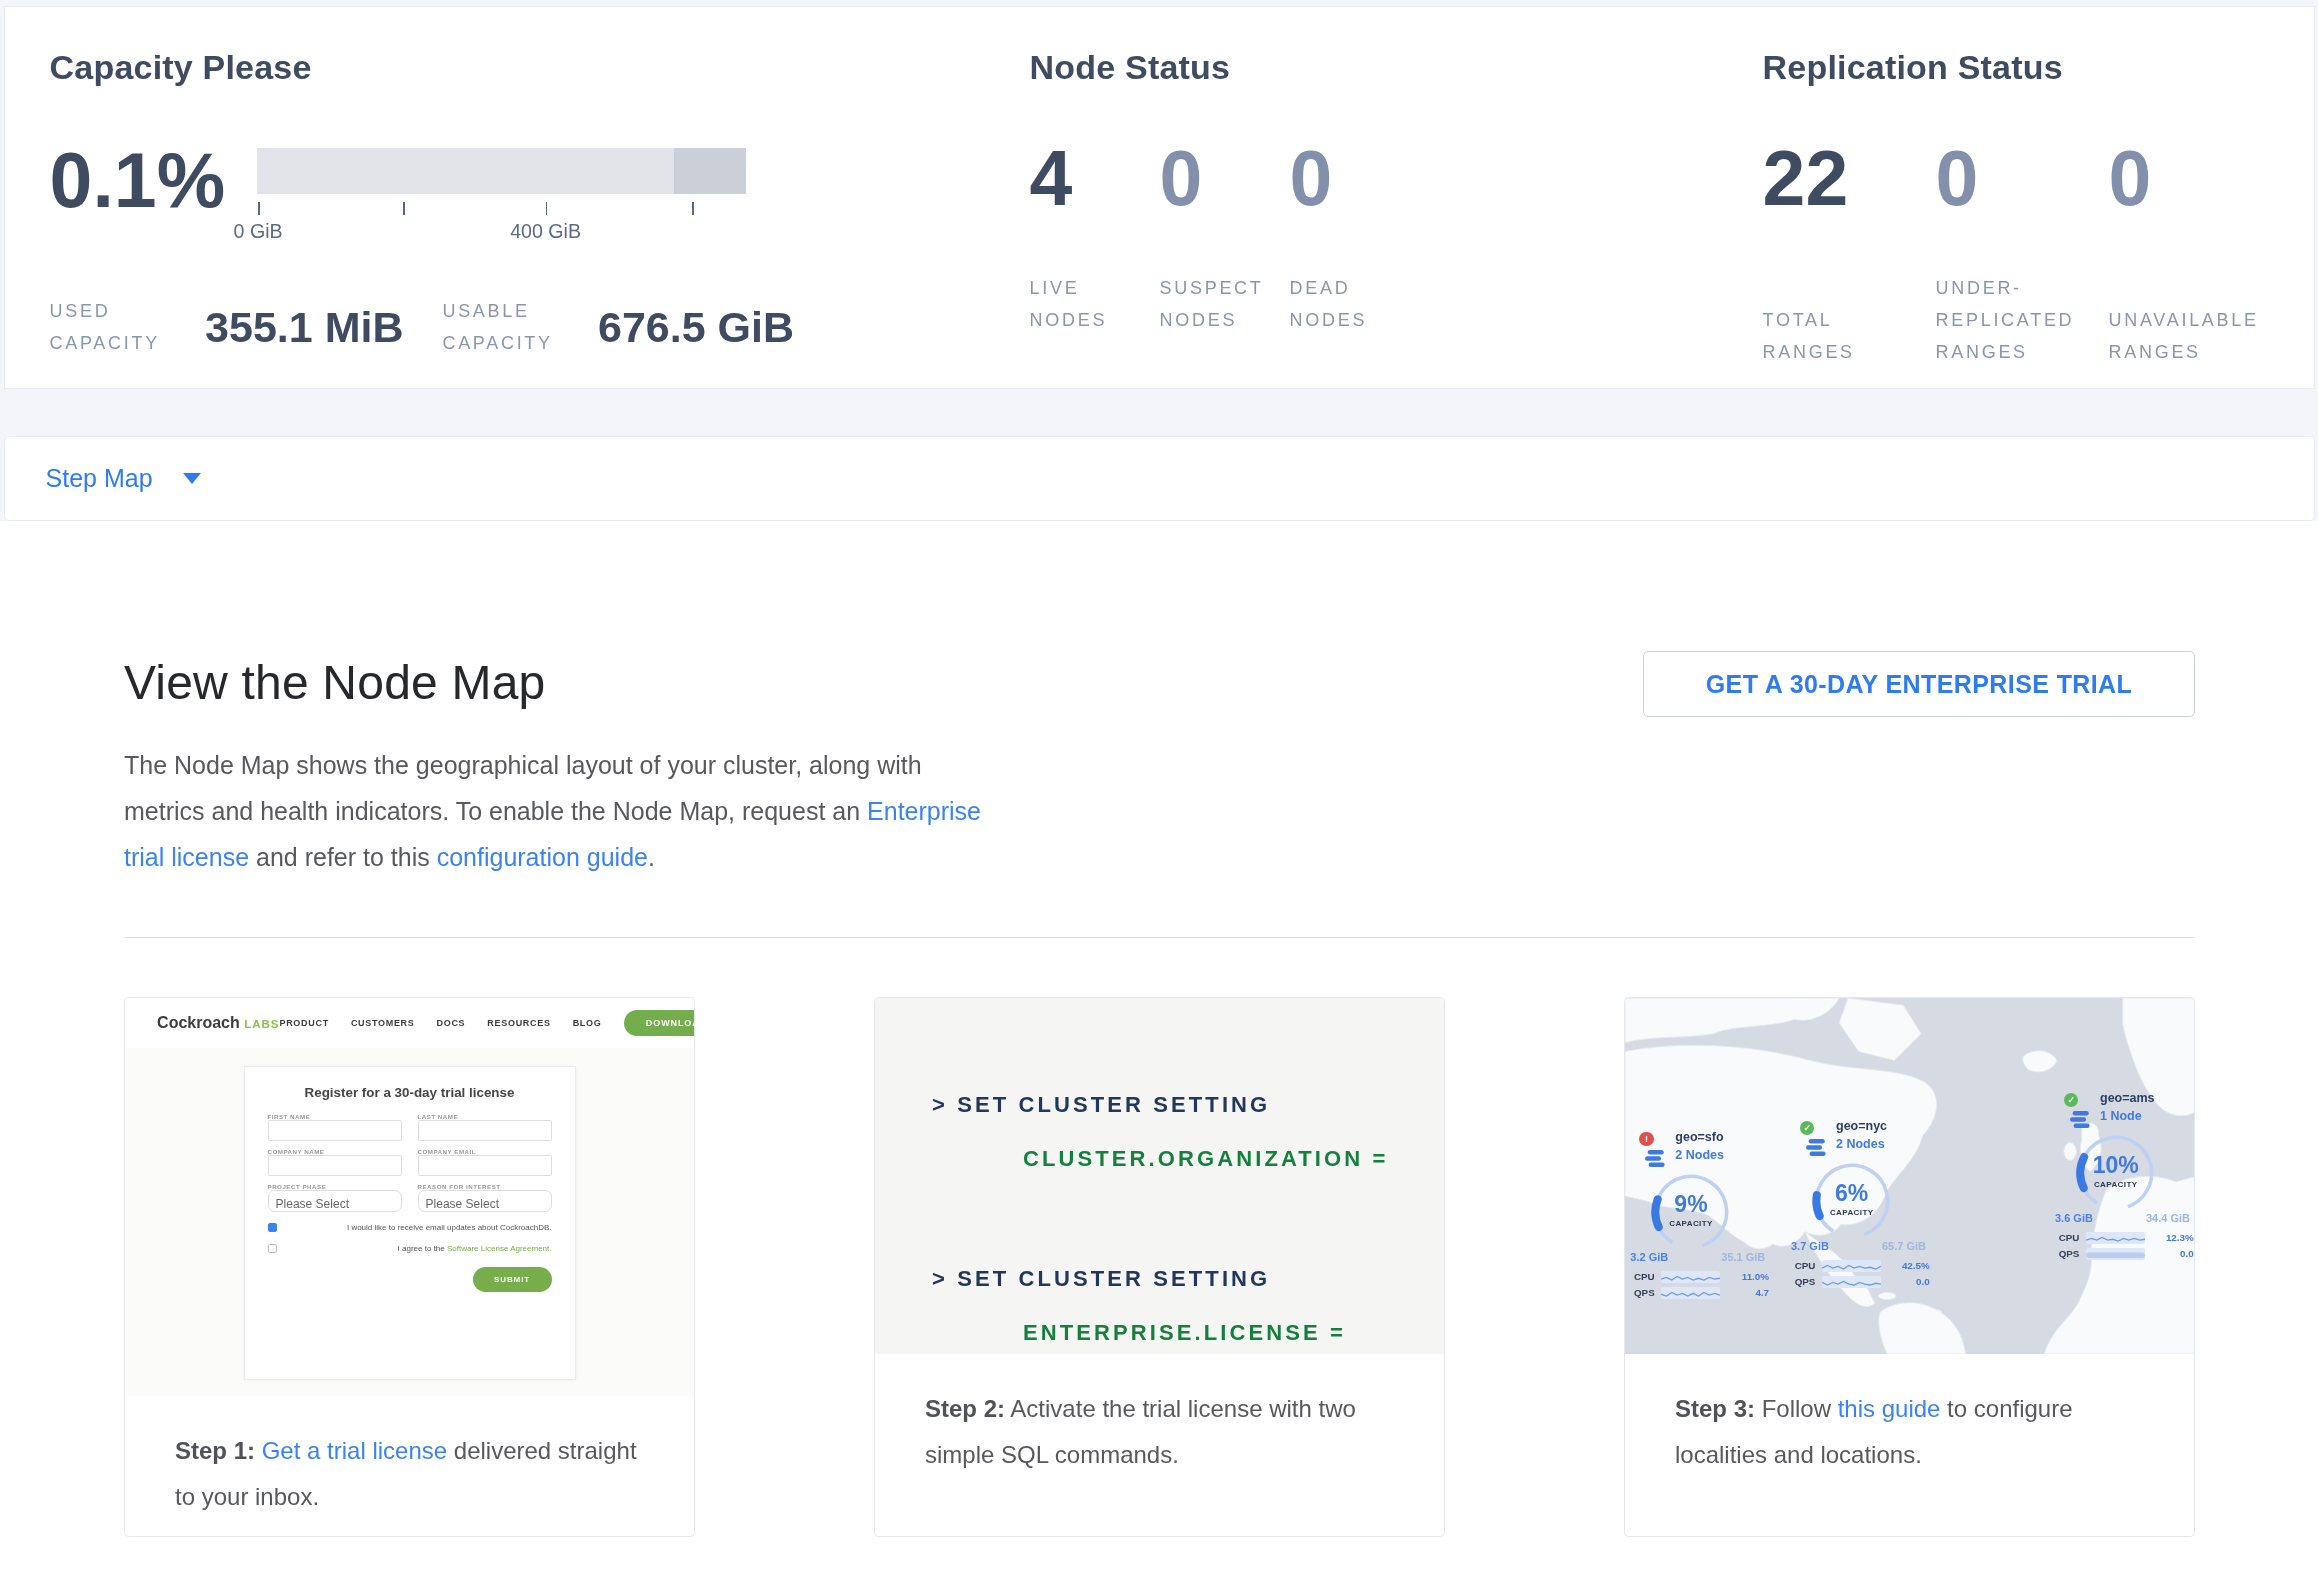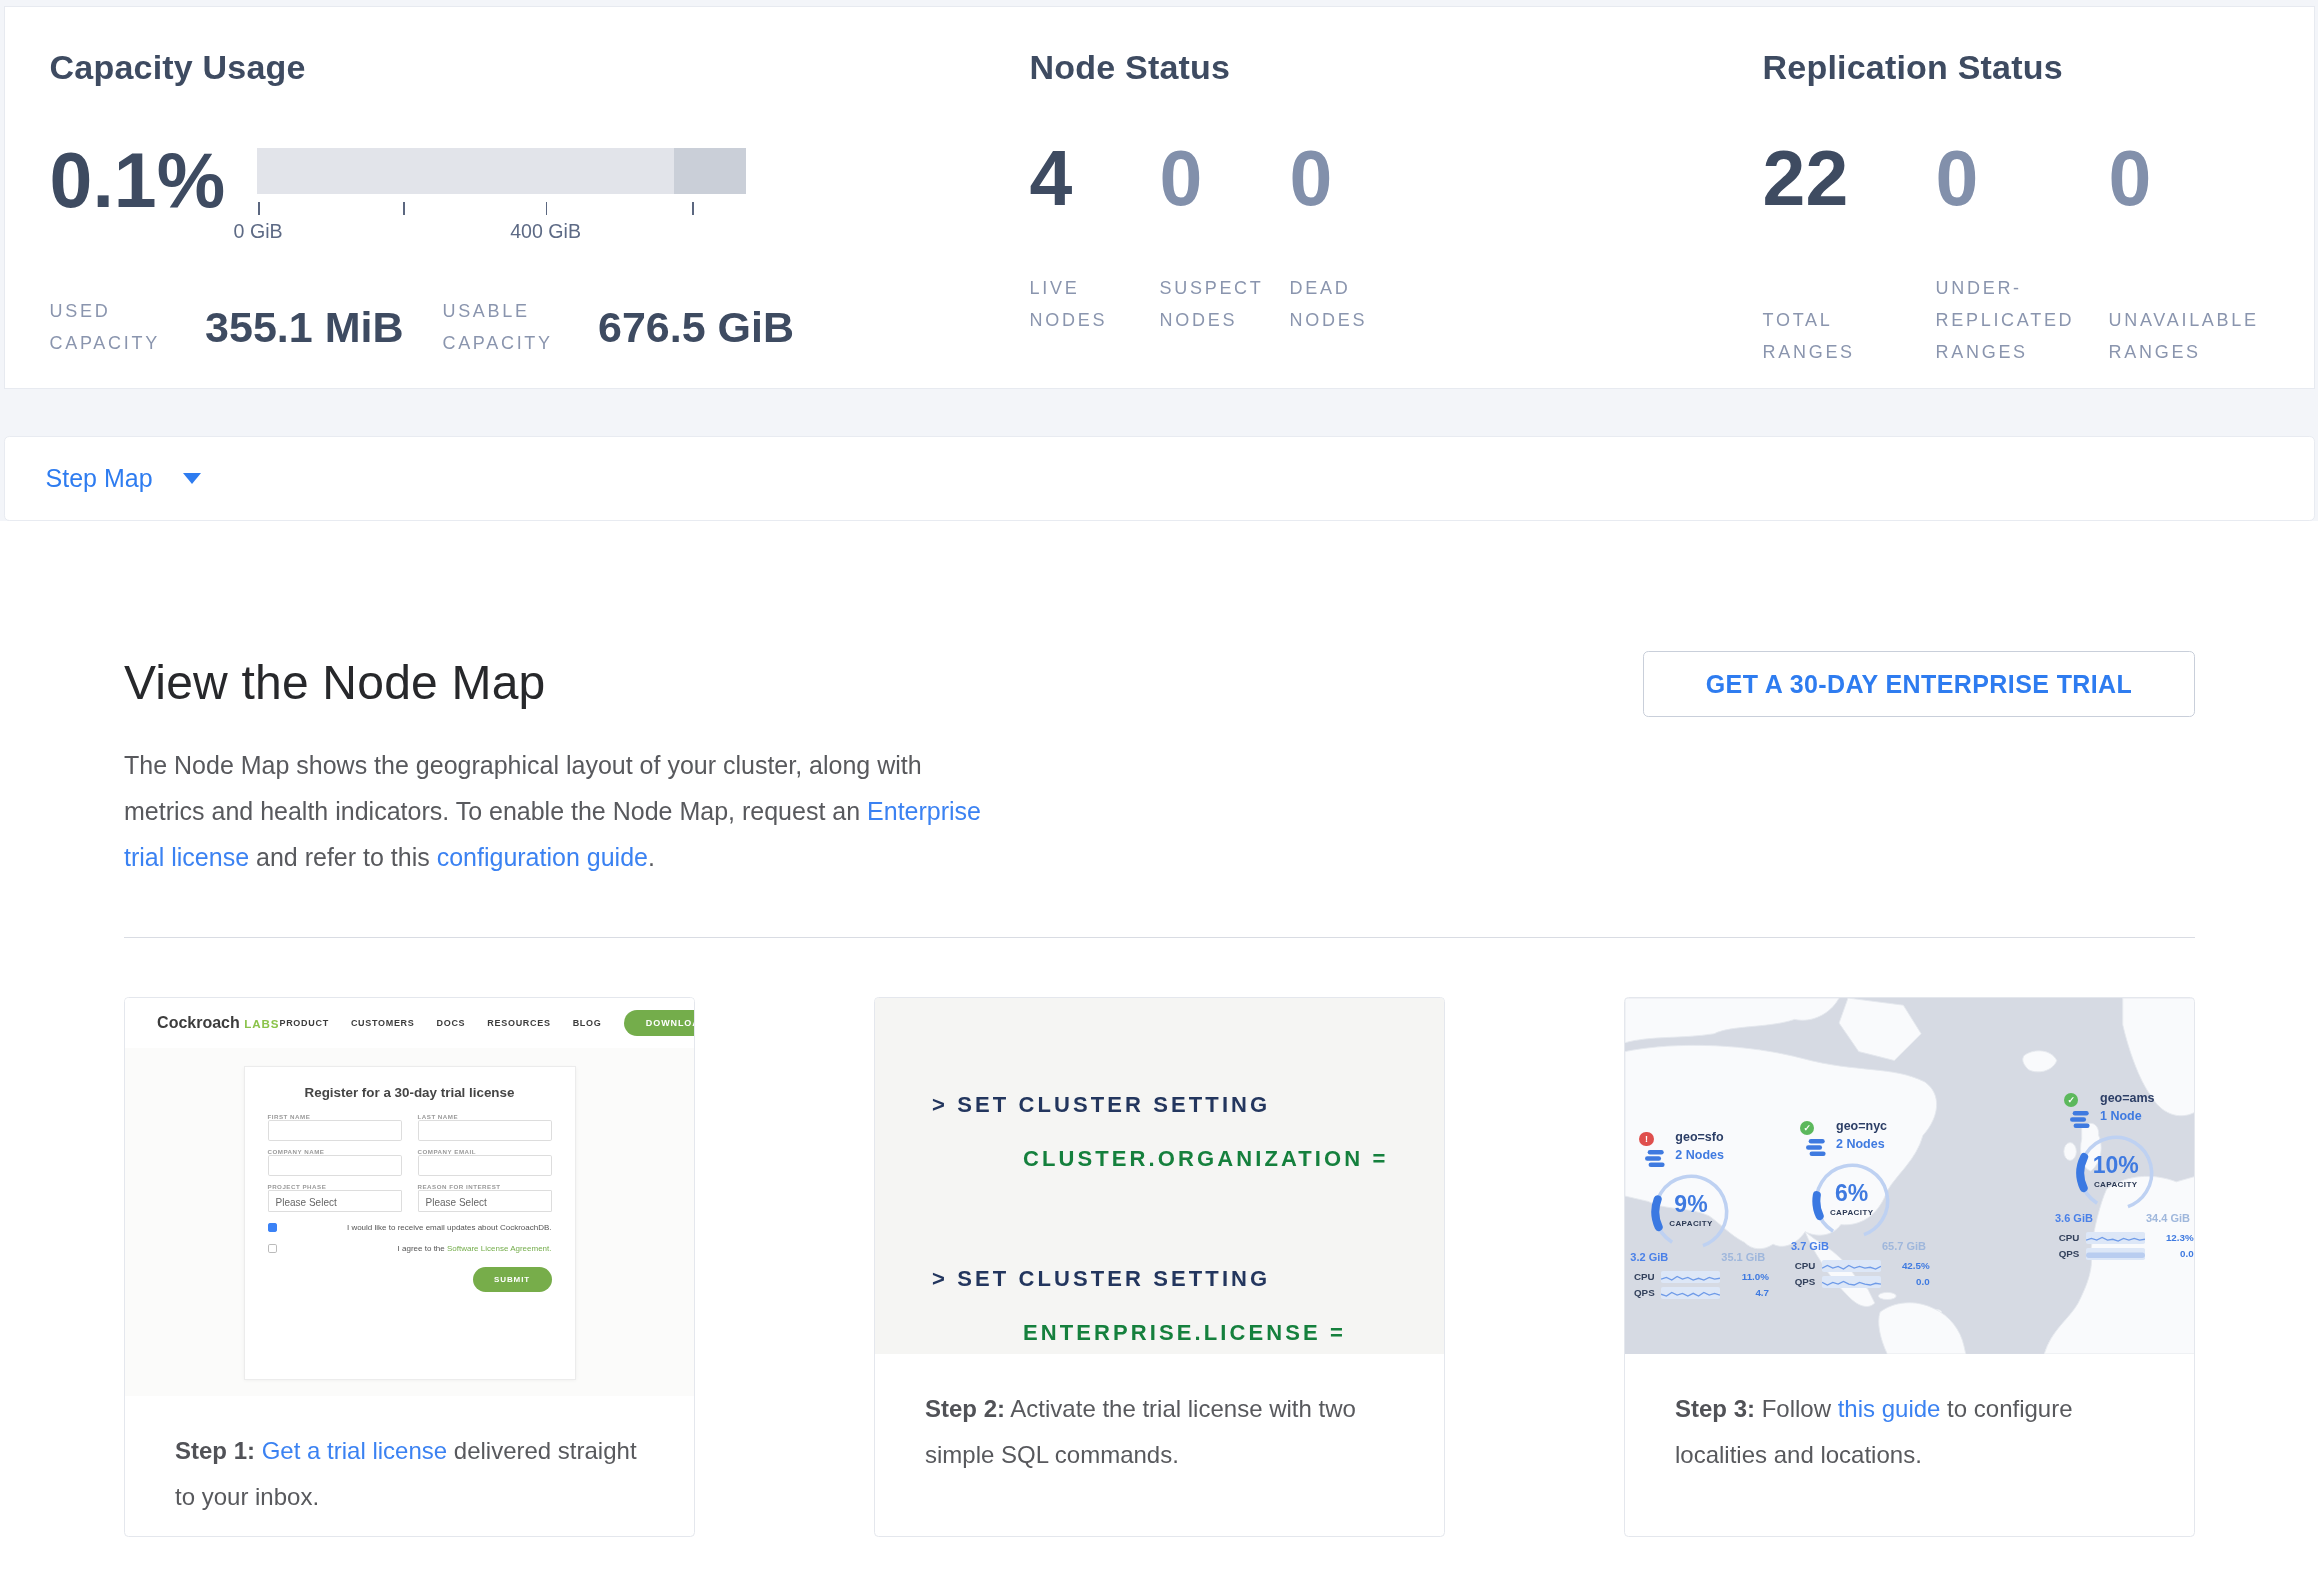--- a/index.html
+++ b/index.html
@@ -67,21 +67,21 @@
   .logo-labs { font-size:11.6px; font-weight:700; color:#8bc34a; letter-spacing:0.9px; margin-left:4.5px; }
   .mock-nav { margin-left:auto; display:flex; gap:22px; }
   .mock-nav span { font-size:9px; font-weight:700; letter-spacing:0.7px; color:#3c3c3c; }
   .mock-dl { background:#74ad4b; color:#fff; font-size:9px; font-weight:700; letter-spacing:0.9px; padding:8px 21.4px; border-radius:15px; margin-left:23px; }
   .mock-body { height:348px; background:#fbfbfa; display:flex; justify-content:center; padding-top:18px; }
   .mock-form { width:332px; height:314px; background:#fff; border:0.9px solid #ececec; box-shadow:0 0.9px 3.6px rgba(0,0,0,.05); padding:18px 23px; }
   .mf-title { font-size:13.4px; font-weight:700; color:#454545; text-align:center; }
   .mf-grid { display:grid; grid-template-columns:1fr 1fr; column-gap:16px; row-gap:7.1px; margin-top:12.5px; }
   .mf-label { font-size:6.2px; letter-spacing:0.5px; color:#9a9a9a; font-weight:700; }
   .mf-input { height:21.4px; border:0.9px solid #ddd; border-radius:1.8px; background:#fff; }
-  .mf-select { height:21.4px; border:0.9px solid #ddd; border-radius:1px; background:#fff; font-size:10px; color:#666; padding:5.3px 7.1px; }
+  .mf-select { height:21.4px; border:0.9px solid #ddd; border-radius:7px; background:#fff; font-size:12px; color:#666; padding:5.3px 7.1px; }
   .mf-check { display:flex; align-items:center; gap:6.2px; margin-top:11.6px; font-size:8px; color:#555;justify-content:space-between; }
   .mf-box { width:9px; height:9px; border:0.9px solid #bbb; border-radius:1.8px; flex:none; }
   .mf-box.checked { background:#3b82f6; border-color:#3b82f6; }
   .mf-link { color:#74ad4b; }
   .mf-submit-row { text-align:right; margin-top:14.3px; }
   .mf-submit { display:inline-block; background:#77ad4a; color:#fff; font-size:8px; font-weight:700; letter-spacing:0.9px; padding:8px 21.4px; border-radius:13.4px; }
 
   
   .code-area { height:356px; background:#f5f5f3; padding:93px 0 0 57px; }
   .code-line { font-size:22px; font-weight:700; letter-spacing:3.1px; color:#23365e; line-height:27px; }
@@ -108,21 +108,21 @@
   .cl-mlabel { font-size:9.8px; font-weight:700; color:#33415c; width:27px; }
   .cl-spark { width:59px; height:11.6px; background:#dde7f7; border-radius:1.8px; overflow:hidden; }
   .cl-mval { font-size:9.8px; font-weight:700; color:#3f7ae0; margin-left:auto; }
 </style>
 </head>
 <body>
 
 <div class="stats-panel">
 
   <div class="cap-section">
-    <div class="section-title">Capacity Usage</div>
+    <div class="section-title">Capacity Please</div>
     <div class="cap-row">
       <div class="cap-pct">0.1%</div>
       <div class="cap-bar-wrap">
         <div class="cap-bar">
           <div class="cap-bar-dark"></div>
         </div>
         <div class="cap-ticks">
           <span class="cap-tick" style="left:0.2%"></span>
           <span class="cap-tick" style="left:29.9%"></span>
           <span class="cap-tick" style="left:59%"></span>

